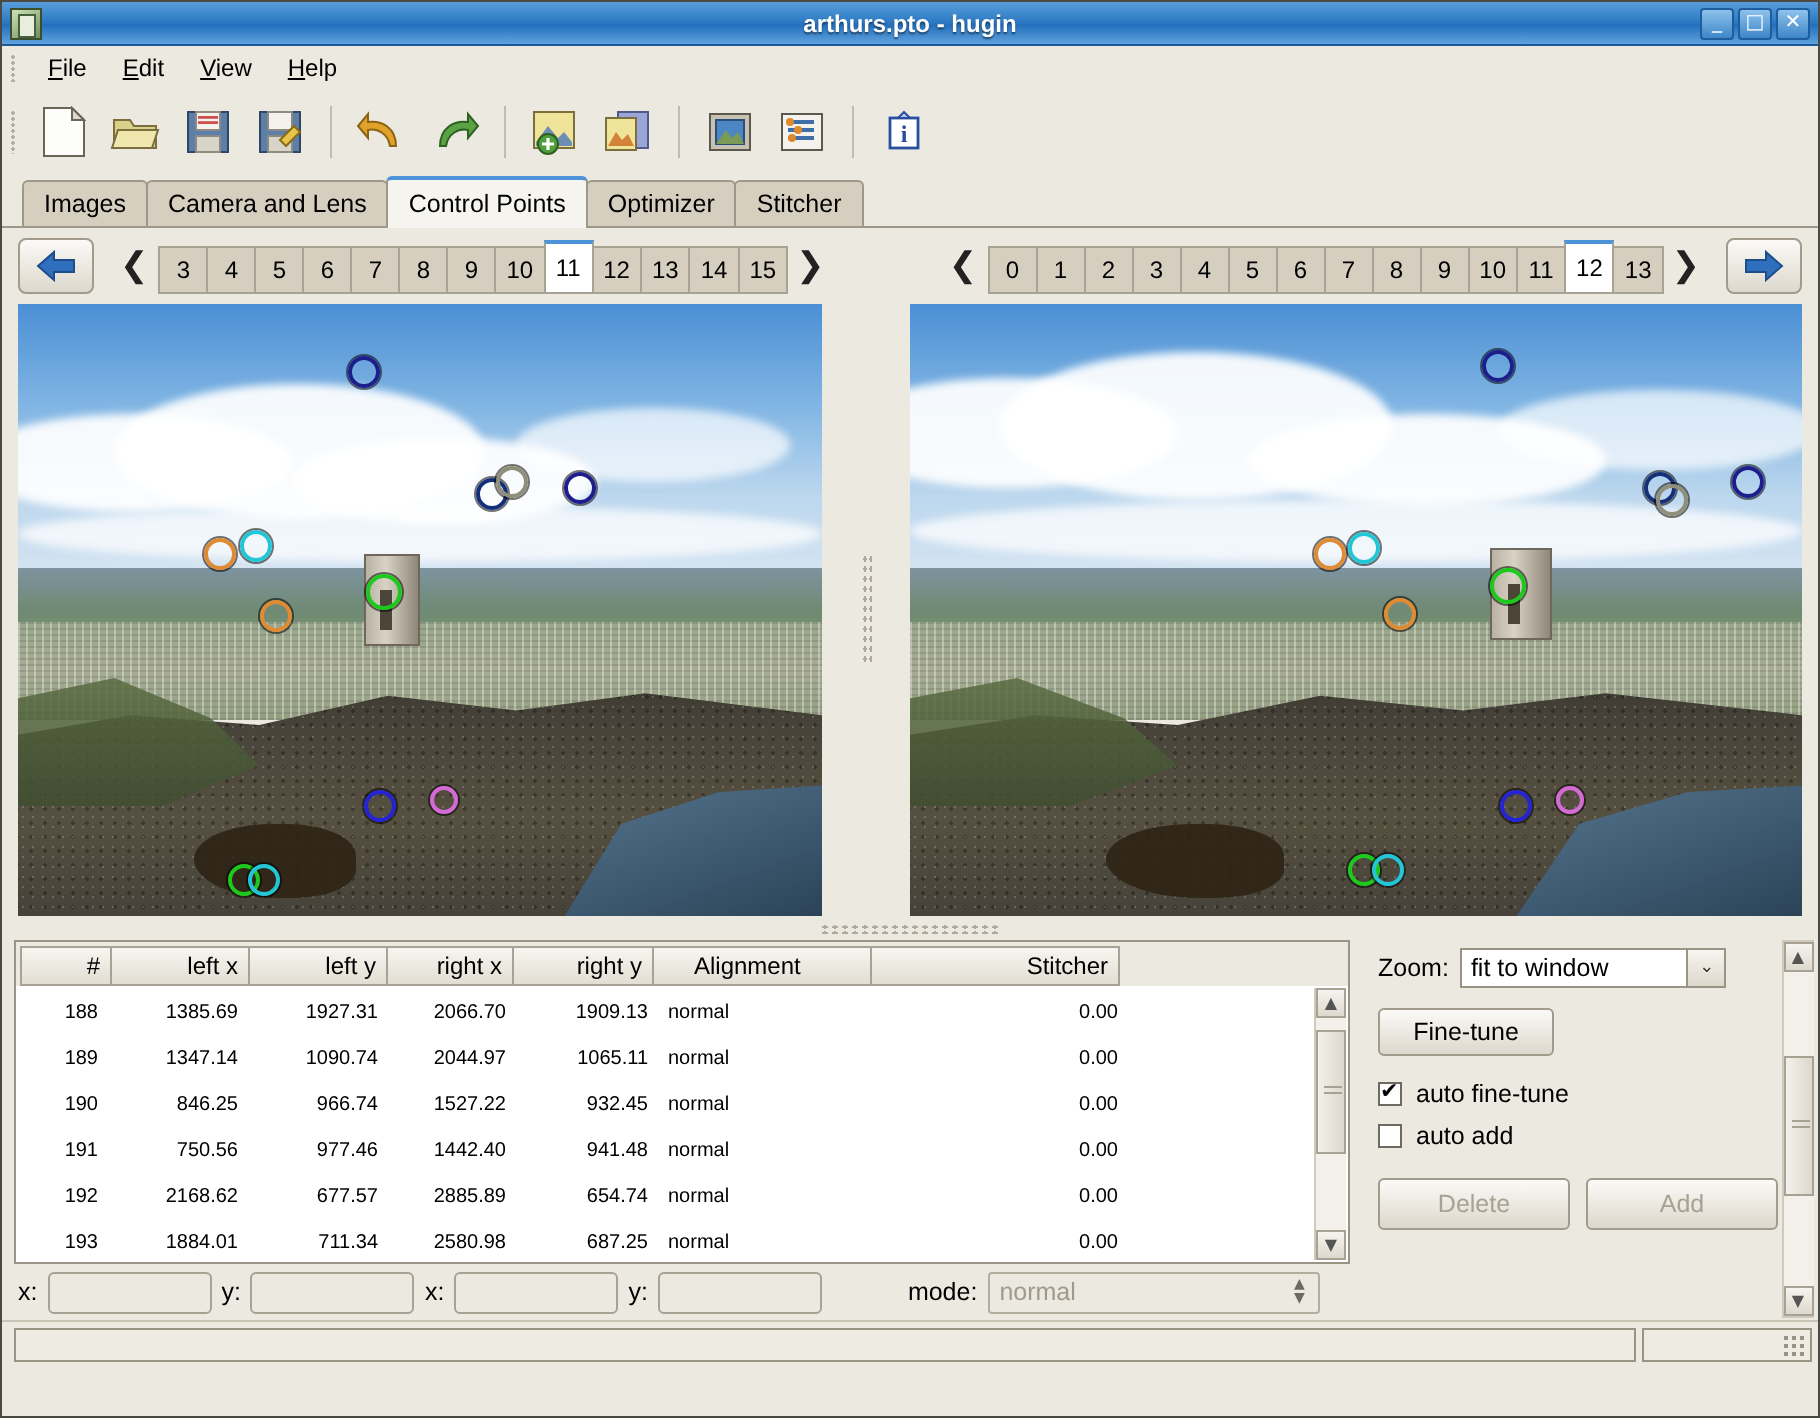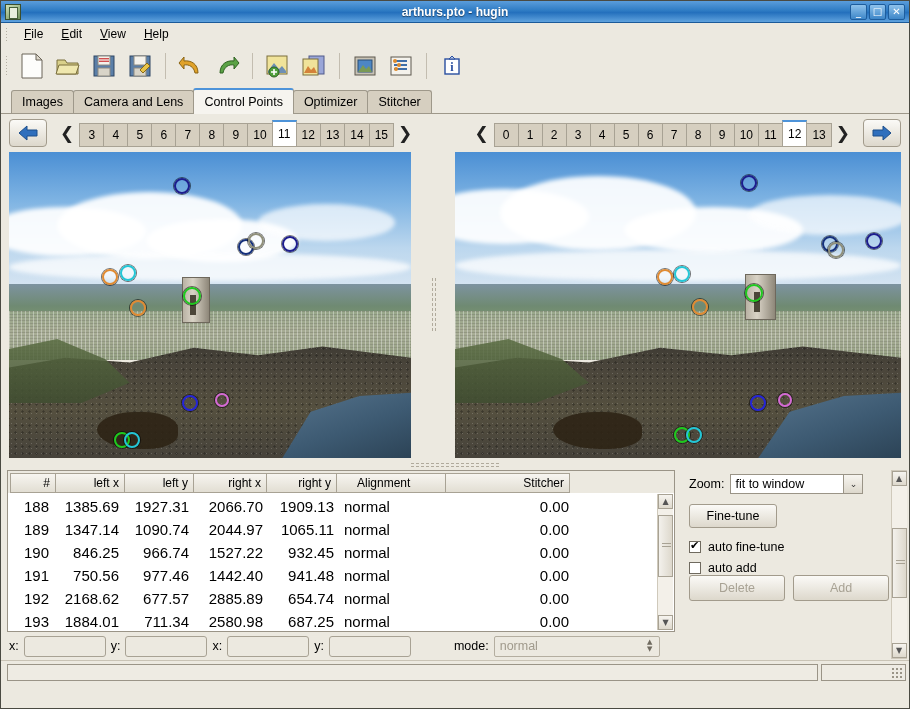--- a/index.html
+++ b/index.html
@@ -255,23 +255,23 @@
   .th {
     height: 20px;
     background: linear-gradient(180deg,#f7f5f0,#e2ded3);
     border: 1px solid #a8a294;
     display: flex; align-items: center; justify-content: flex-end;
     padding: 0 5px; font-size: 12px; color: #000;
     margin-right: -1px;
   }
   .th.left-al { justify-content: flex-start; }
   .c0 { width: 46px; } .c1 { width: 70px; } .c2 { width: 70px; }
-  .c3 { width: 74px; } .c4 { width: 71px; } .c5 { width: 110px; padding-left: 20px; } .c6 { width: 125px; }
+  .c3 { width: 64px; } .c4 { width: 71px; } .c5 { width: 110px; padding-left: 20px; } .c6 { width: 125px; }
   .tbody { flex: 1; overflow: hidden; background: #fff; padding-top: 2px; }
-  .trow { display: flex; height: 23px; align-items: center; font-size: 15px; color: #000; }
+  .trow { display: flex; height: 23px; align-items: center; font-size: 10px; color: #000; }
   .td { padding: 0 5px; display: flex; align-items: center; justify-content: flex-end; }
   .td.left-al { justify-content: flex-start; }
   .vscroll {
     position: absolute; right: 1px; top: 23px; bottom: 1px; width: 16px;
     background: #f1eee7; border-left: 1px solid #cfc9bb;
     display: flex; flex-direction: column; align-items: center;
   }
   .sb-arrow {
     width: 15px; height: 15px; background: linear-gradient(180deg,#f6f4ef,#ded9cd);
     border: 1px solid #a8a294; display:flex; align-items:center; justify-content:center;
@@ -322,21 +322,21 @@
   .checks { margin-top: 12px; display: flex; flex-direction: column; gap: 7px; }
   .chk { display: flex; align-items: center; gap: 7px; font-size: 12.5px; }
   .box {
     width: 12px; height: 12px; background: #fff;
     border: 1px solid #6f6a5f; position: relative;
   }
   .box.on:after {
     content: "✔"; position: absolute; left: 0px; top: -3px;
     font-size: 11px; color: #000; font-family: "DejaVu Sans", sans-serif;
   }
-  .actionrow { margin-top: 0; display: flex; gap: 8px; }
+  .actionrow { margin-top: 14px; display: flex; gap: 8px; }
   .actionrow .btn { width: 96px; height: 26px; }
   .outer-scroll {
     position: absolute; right: -4px; top: 0; width: 16px; height: 189px;
     background: #f1eee7; border: 1px solid #cfc9bb;
     display: flex; flex-direction: column; align-items: center;
   }
 
   
   .coordrow {
     height: 28px; min-height: 28px;

